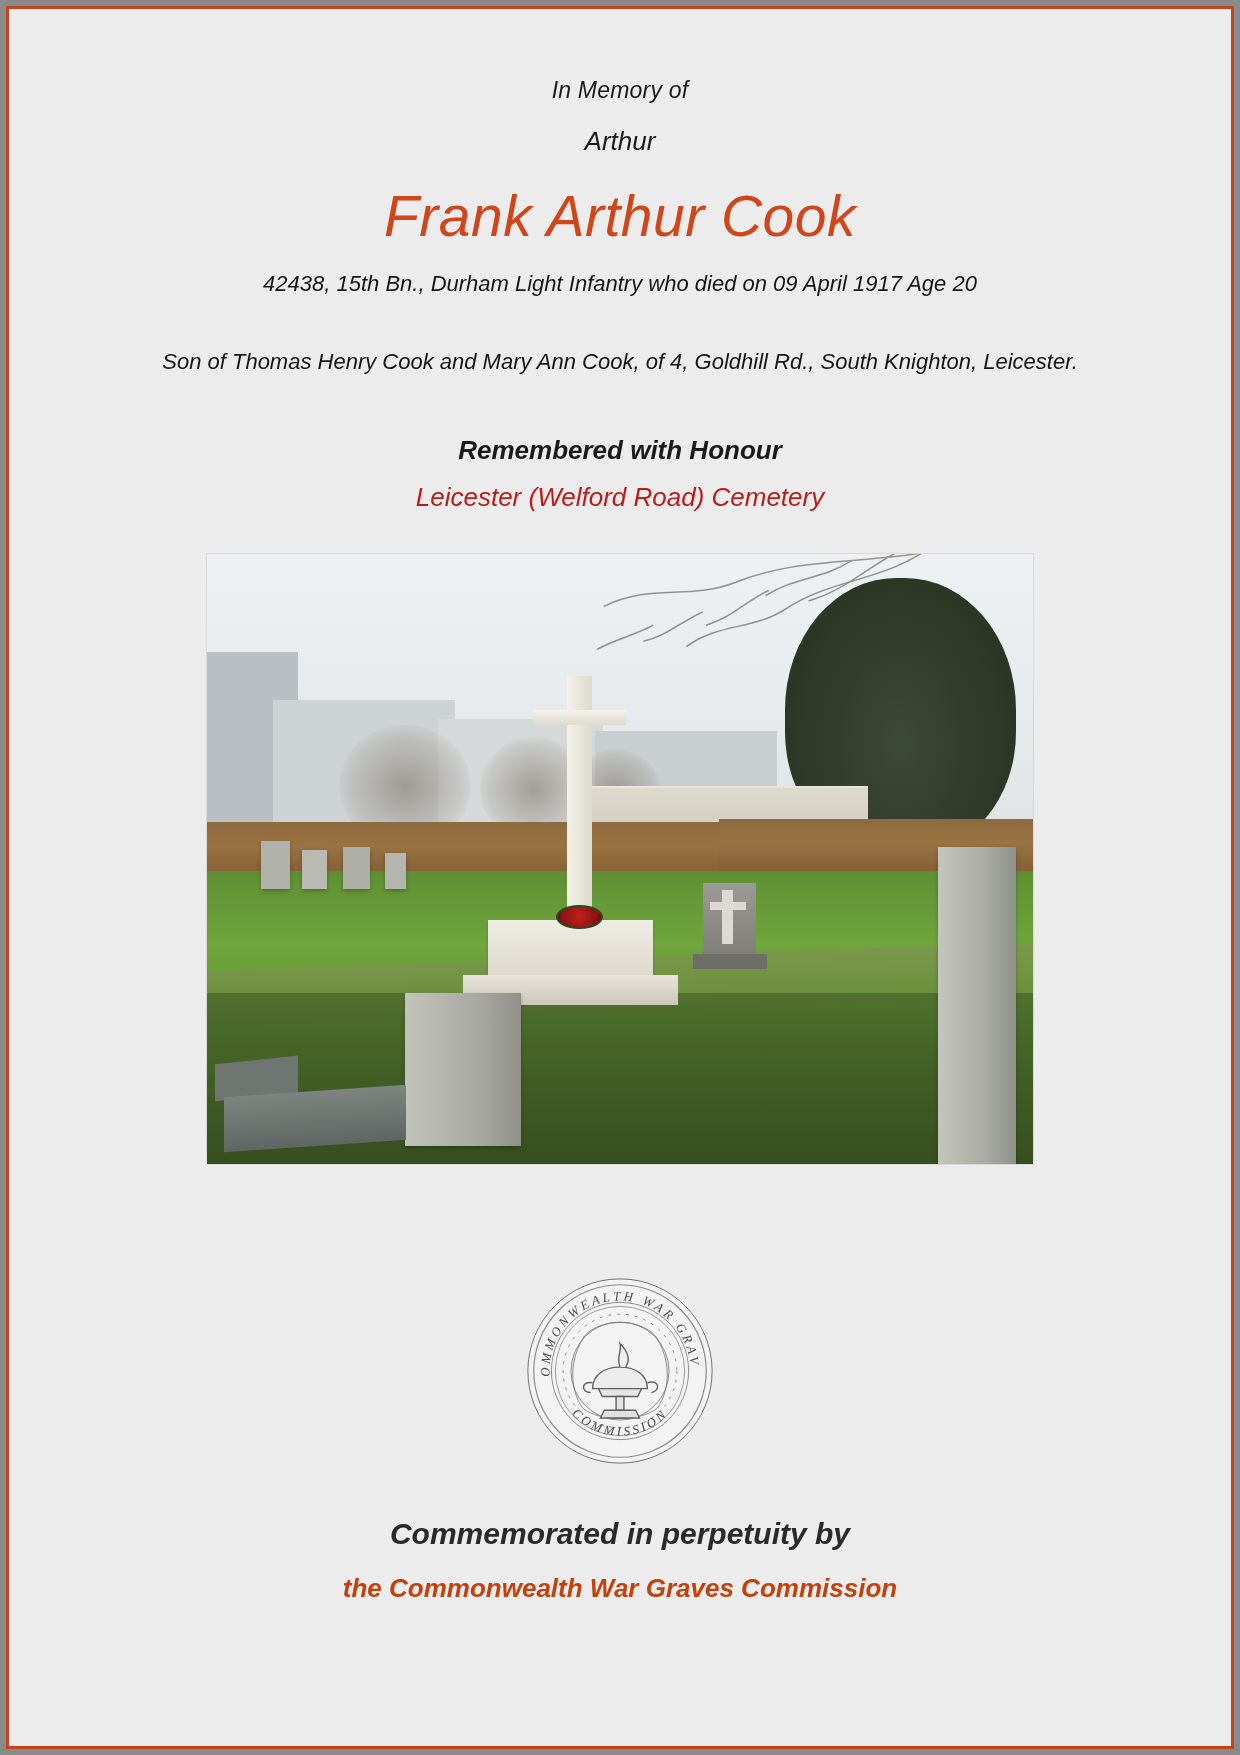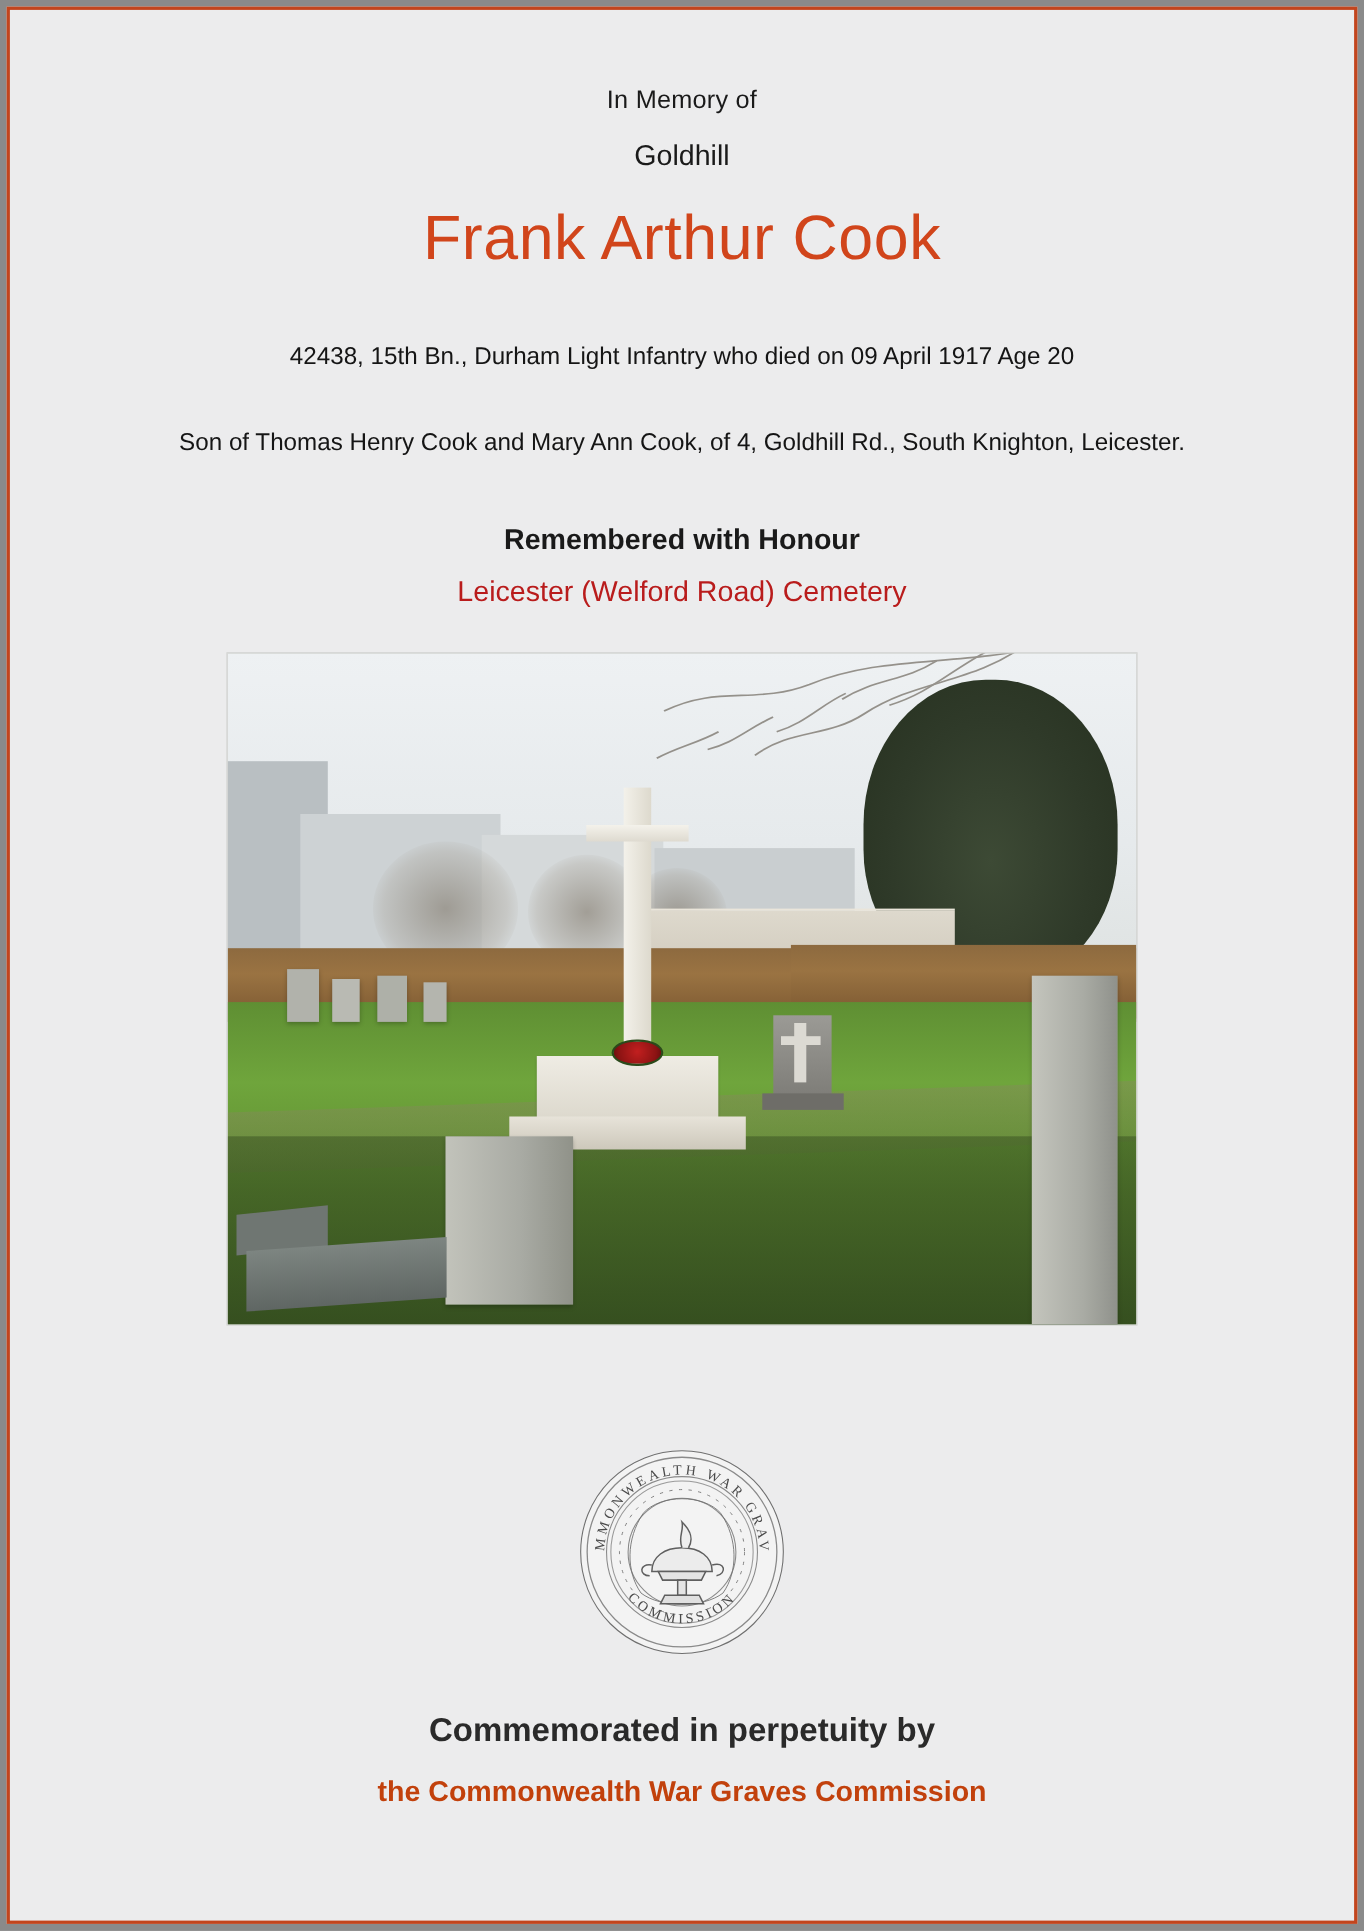--- a/index.html
+++ b/index.html
@@ -15,20 +15,21 @@
   }
 
   .page {
     position: absolute;
     left: 0; top: 0;
     width: 1240px;
     height: 1755px;
     background: #8a8a8a;
     box-sizing: border-box;
     padding: 6px;
+    font-style: italic;
   }
 
   .certificate {
     position: relative;
     width: 100%;
     height: 100%;
     background: #ececed;
     box-sizing: border-box;
     border: 3px solid #c2451d;
     padding: 0;
@@ -58,21 +59,21 @@
 
   .line-name {
     margin-top: 26px;
     font-size: 57px;
     color: #d1451b;
     letter-spacing: 0.5px;
     font-weight: 400;
   }
 
   .line-service {
-    margin-top: 62px;
+    margin-top: 22px;
     font-size: 22px;
     color: #151515;
   }
 
   .line-family {
     margin-top: 52px;
     font-size: 22px;
     color: #151515;
     max-width: 1060px;
   }
@@ -350,21 +351,21 @@
 </style>
 </head>
 <body>
 
 <div class="page">
   <div class="certificate">
     <div class="inner">
 
       <div class="line-in-memory">In Memory of</div>
 
-      <div class="line-rank">Goldhill</div>
+      <div class="line-rank">Arthur</div>
 
       <div class="line-name">Frank Arthur Cook</div>
 
       <div class="line-service">42438, 15th Bn., Durham Light Infantry who died on 09 April 1917 Age 20</div>
 
       <div class="line-family">Son of Thomas Henry Cook and Mary Ann Cook, of 4, Goldhill Rd., South Knighton, Leicester.</div>
 
       <div class="line-remembered">Remembered with Honour</div>
 
       <div class="line-cemetery">Leicester (Welford Road) Cemetery</div>

